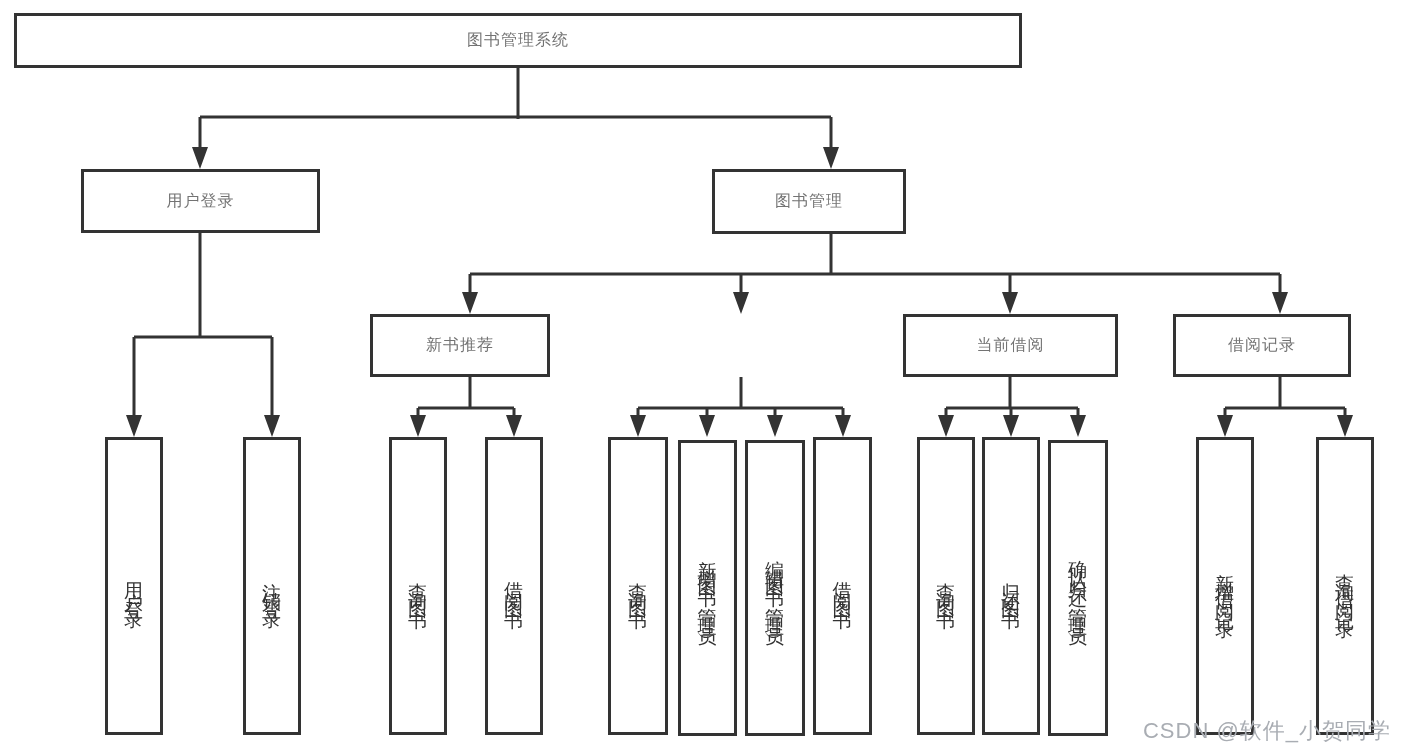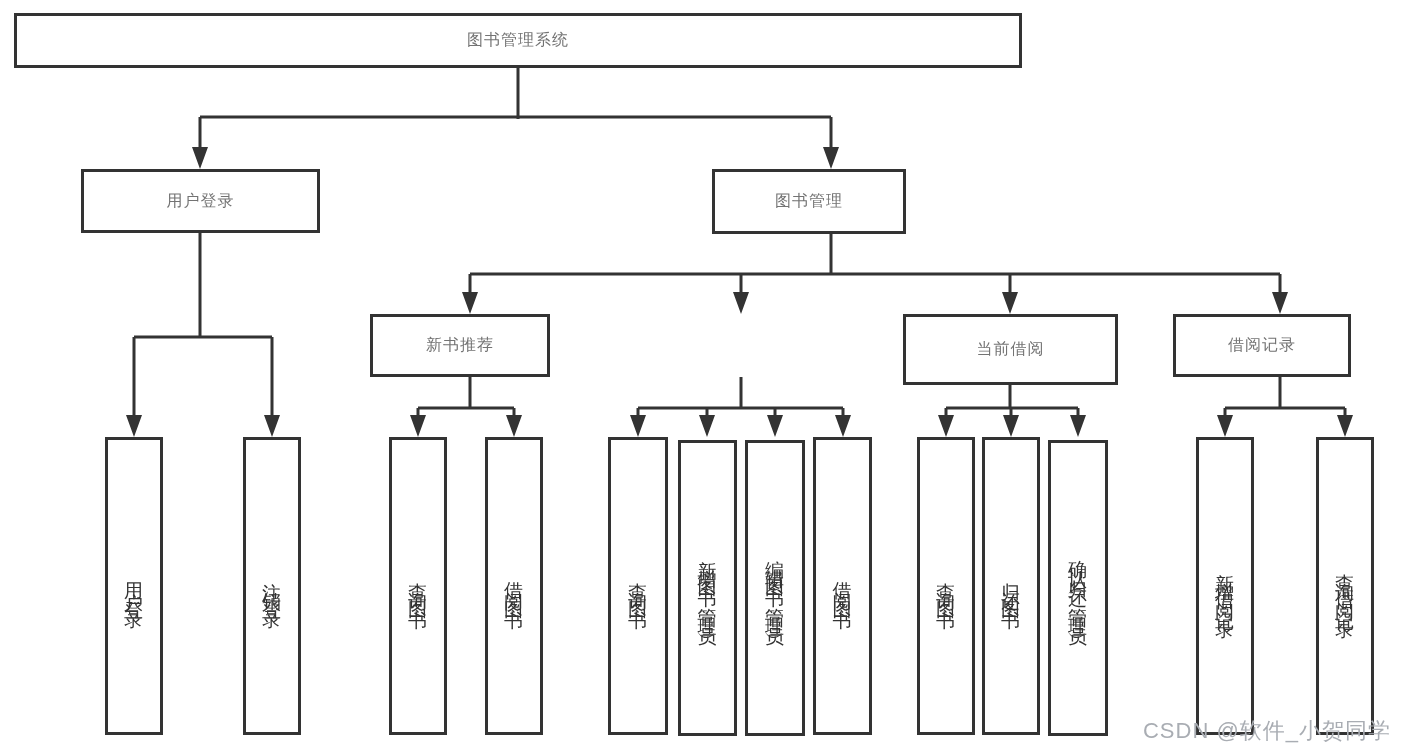--- a/index.html
+++ b/index.html
@@ -118,21 +118,21 @@
       M1217 415 h16 L1225 437 z
       M1337 415 h16 L1345 437 z"></path>
   </svg>
 
   <div class="node" style="left:14px; top:13px; width:1008px; height:55px;">图书管理系统</div>
 
   <div class="node" style="left:81px; top:169px; width:239px; height:64px;">用户登录</div>
   <div class="node" style="left:712px; top:169px; width:194px; height:65px;">图书管理</div>
 
   <div class="node" style="left:362px; top:314px; width:180px; height:63px;margin-left:8px;">新书推荐</div>
-  <div class="node" style="left:903px; top:314px; width:215px; height:71px;">当前借阅</div>
+  <div class="node" style="left:903px; top:314px; width:215px; height:63px;">当前借阅</div>
   <div class="node" style="left:1173px; top:314px; width:178px; height:63px;">借阅记录</div>
 
   <div class="vnode" style="left:105px; top:437px; width:58px; height:298px;">用户登录</div>
   <div class="vnode" style="left:243px; top:437px; width:58px; height:298px;">注销登录</div>
 
   <div class="vnode" style="left:389px; top:437px; width:58px; height:298px;">查询图书</div>
   <div class="vnode" style="left:485px; top:437px; width:58px; height:298px;">借阅图书</div>
 
   <div class="vnode" style="left:608px; top:437px; width:60px; height:298px;">查询图书</div>
   <div class="vnode" style="left:678px; top:440px; width:59px; height:296px;">新增图书（管理员）</div>

